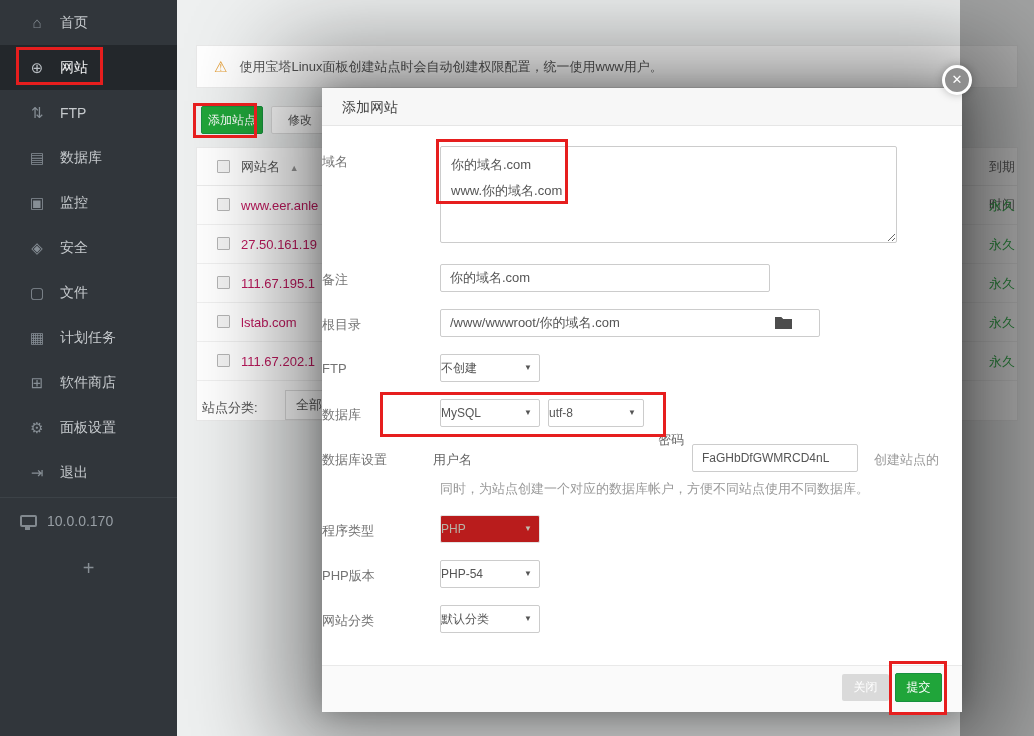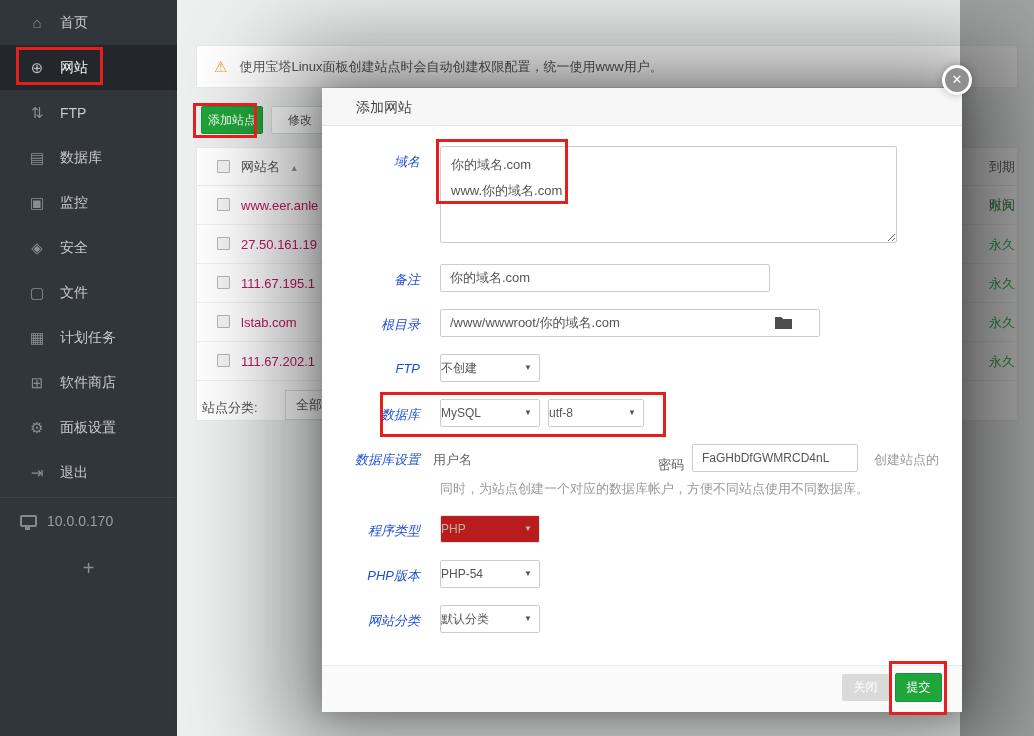--- a/index.html
+++ b/index.html
@@ -36,22 +36,22 @@
   .t-head .t-exp { line-height:38px; color:#555; }
   .filter { position:absolute; left:5px; top:236px; height:38px; width:812px; padding-top:8px; }
   .filter-label { position:absolute; left:0px; top:15px; font-size:13px; color:#555; }
   .filter-sel { position:absolute; left:83px; top:6px; width:62px; height:30px; border:1px solid #ddd; background:#fff; font-size:13px; color:#555; line-height:28px; padding-left:10px; overflow:hidden; }
 
   
   .dim-right { position:absolute; left:960px; top:0; width:74px; height:736px; background:rgba(48,48,48,0.40); z-index:5; pointer-events:none; }
 
   
   .modal { position:absolute; left:322px; top:88px; width:640px; height:624px; background:#fff; z-index:10; box-shadow:0 0 90px 40px rgba(0,0,0,0.42), 0 0 25px rgba(0,0,0,0.25); }
-  .m-head { height:38px; background:#f7f7f7; border-bottom:1px solid #e6e6e6; line-height:38px; padding-left:34px; font-size:14px; color:#444; }
-  .f-label { position:absolute; left:0; width:98px; text-align:right; font-size:13px; color:#1d4ed8;font-style:italic; }
+  .m-head { height:38px; background:#f7f7f7; border-bottom:1px solid #e6e6e6; line-height:38px; padding-left:20px; font-size:14px; color:#444; }
+  .f-label { position:absolute; left:0; width:98px; font-size:13px; color:#737373; }
   .m-body { position:absolute; left:0; top:0; width:100%; height:100%; }
   .ta { position:absolute; left:118px; top:58px; width:457px; height:97px; border:1px solid #ccc; border-radius:2px; font-family:inherit; font-size:13px; color:#555; line-height:26px; padding:5px 10px; resize:both; outline:none; }
   .inp { position:absolute; height:28px; border:1px solid #ccc; border-radius:2px; background:#fff; font-family:inherit; font-size:13px; color:#555; padding:0 9px; outline:none; }
   .sel { position:absolute; height:28px; width:100px; border:1px solid #ccc; border-radius:2px; background:#fff; font-size:12px; color:#555; line-height:26px; cursor:pointer; }
   .sel .arr { position:absolute; right:7px; top:0; line-height:26px; font-size:8px; color:#555; }
   .sel.disabled { background:#b91c1c; color:#b9b3a6; border-color:#e3e3e3; cursor:default; }
   .sel.disabled .arr { color:#c2bcae; }
   .folder-ic { position:absolute; left:452px; top:227px; cursor:pointer; }
   .small-lb { position:absolute; font-size:13px; color:#666; }
   .note { position:absolute; font-size:13px; color:#9a9a9a; }
@@ -212,21 +212,21 @@
         <span>MySQL</span>
         <span class="arr">▼</span>
       </span>
       <span class="sel" style="left:226px;top:311px;width:96px">
         <span>utf-8</span>
         <span class="arr">▼</span>
       </span>
 
       <span class="f-label" style="top:363px">数据库设置</span>
       <span class="small-lb" style="left:111px;top:363px">用户名</span>
-      <span class="small-lb" style="left:336px;top:368px">密码</span>
+      <span class="small-lb" style="left:336px;top:343px">密码</span>
       <input class="inp" style="left: 370px; top: 356px; width: 166px; font-size: 12px;" value="FaGHbDfGWMRCD4nL">
       <span class="note" style="left:552px;top:363px">创建站点的</span>
       <span class="note" style="left:118px;top:392px;width:470px">同时，为站点创建一个对应的数据库帐户，方便不同站点使用不同数据库。</span>
 
       <span class="f-label" style="top:434px">程序类型</span>
       <span class="sel disabled" style="left:118px;top:427px">
         <span>PHP</span>
         <span class="arr">▼</span>
       </span>
 

